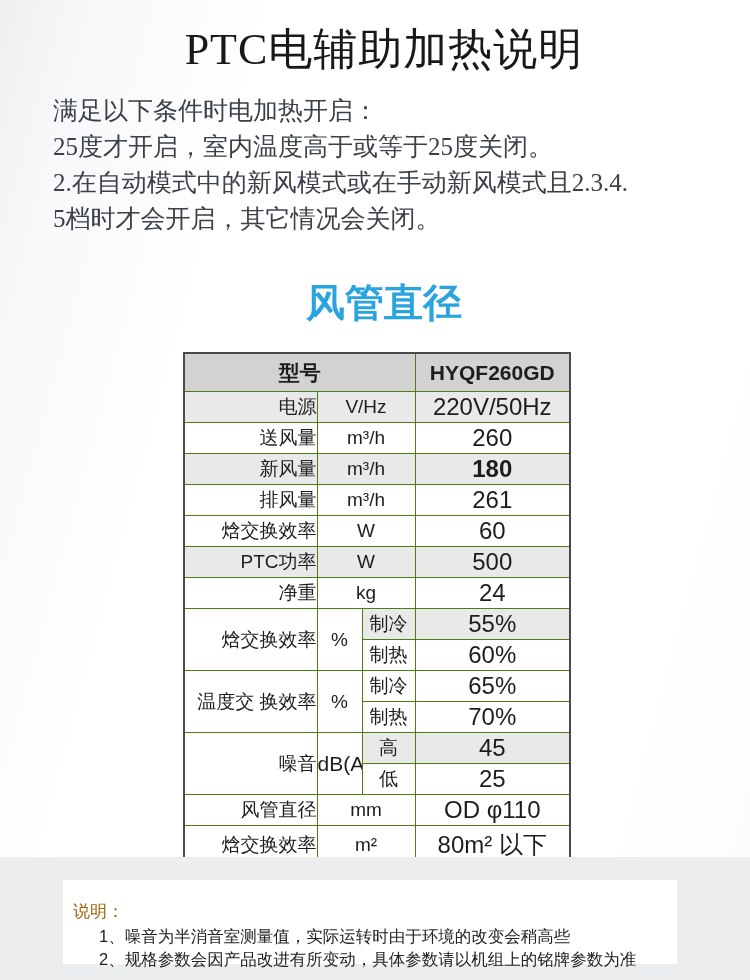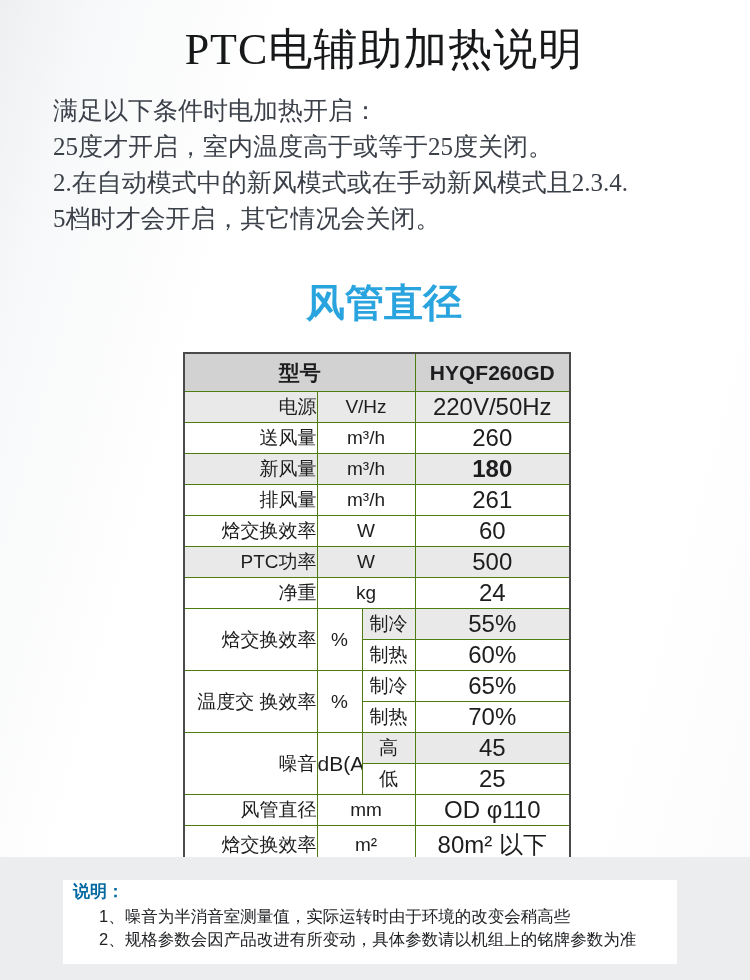--- a/index.html
+++ b/index.html
@@ -83,24 +83,24 @@
     width: 750px; height: 123px;
     background: var(--band-bg, #ecedef);
   }
   .notes-box {
     position: absolute;
     left: 63px; top: 23px;
     width: 614px; height: 84px;
     background: #ffffff;
   }
   .notes-heading {
-    margin: 0 0 2px 10px;
+    margin: 20px 0 2px 10px;
     font-size: 17px;
-    font-weight: bold;
-    color: #0369a1;
+    font-weight: normal;
+    color: #a16207;
   }
   .notes-list {
     margin: 0 0 0 36px;
     padding: 0;
     list-style: none;
     font-size: 16.5px;
     line-height: 23px;
     color: #202225;
   }
 </style>

